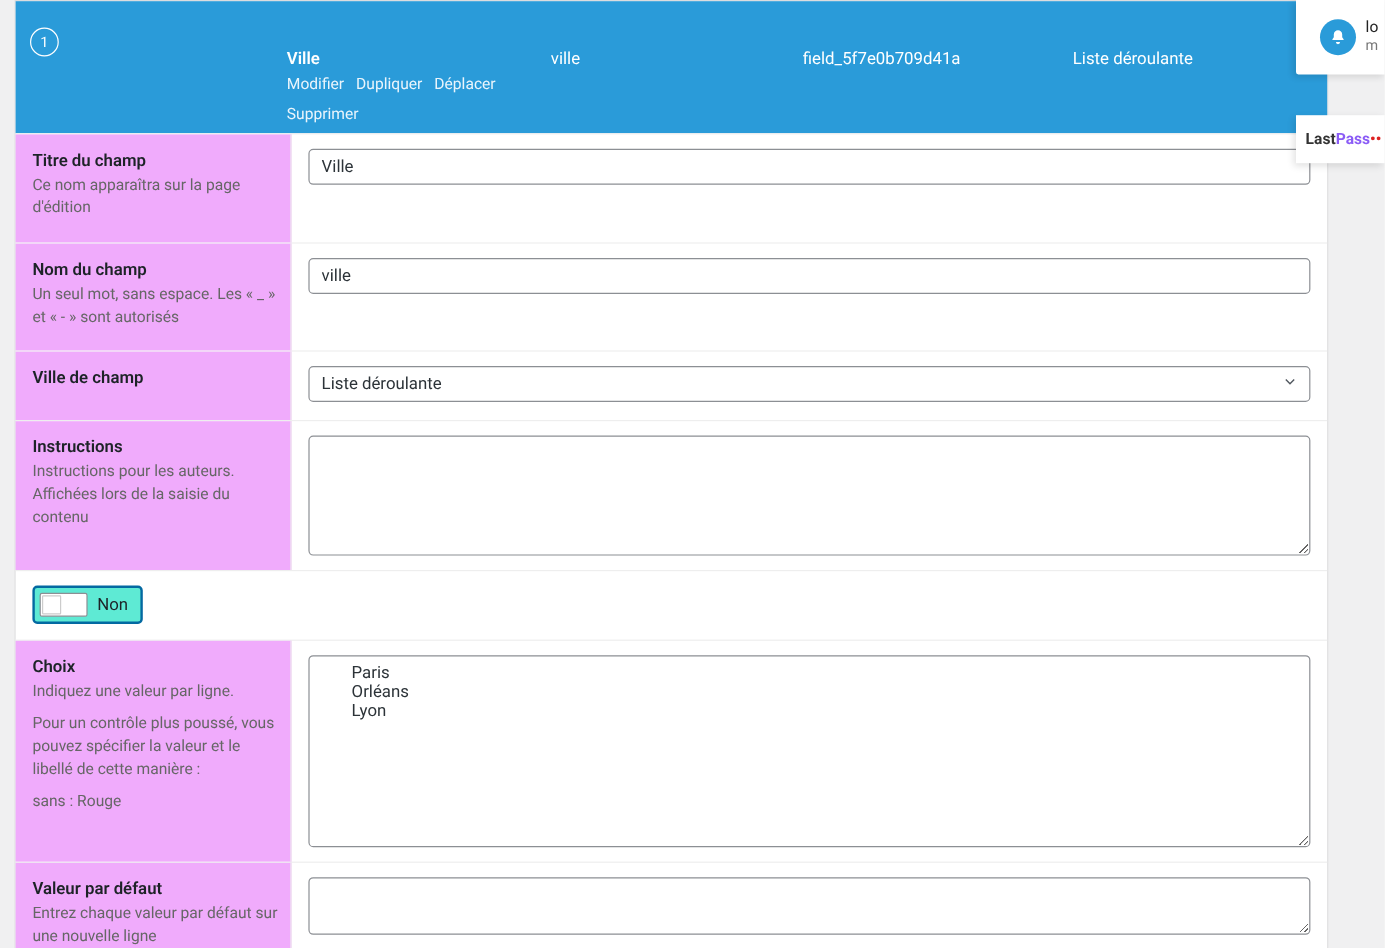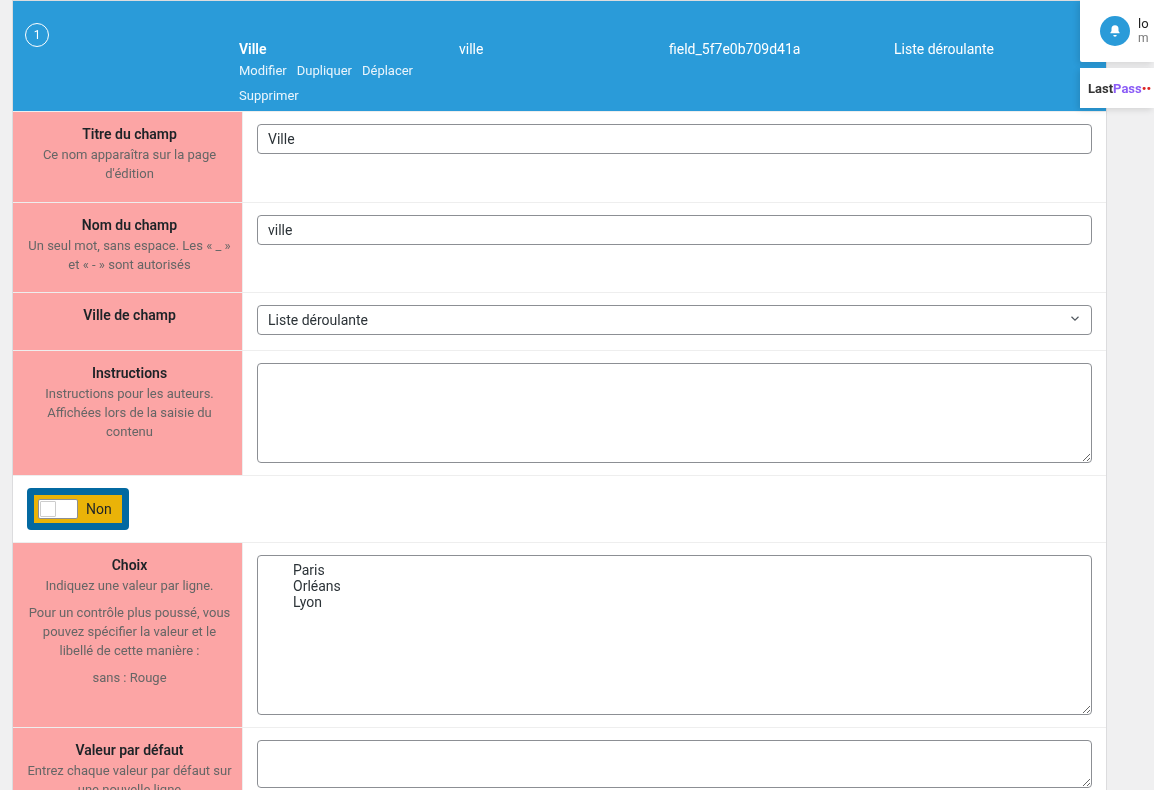--- a/index.html
+++ b/index.html
@@ -82,23 +82,22 @@
     
     .field-row {
       display: flex;
       border-top: 1px solid #eee;
       min-height: 58px;
     }
     .field-row:first-of-type { border-top: none; }
     .field-label {
       width: 230px;
       padding: 14px 10px 18px 14px;
-      background: #fca5a5;
+      background: #f0abfc;
       border-right: 1px solid #eee;
-      text-align: center;
     }
     .field-label label {
       font-weight: 600;
       font-size: 14px;
       color: #1d2327;
       display: block;
       margin-bottom: 4px;
     }
     .field-label .hint {
       font-size: 13px;
@@ -145,24 +144,24 @@
       transform: translateY(-50%);
       pointer-events: none;
       color: #50575e;
     }
 
     
     .toggle-wrap {
       display: flex;
       align-items: center;
       gap: 8px;
-      border: 7px solid #0369a1;
+      border: 2px solid #0369a1;
       border-radius: 4px;
       padding: 4px 10px 4px 4px;
-      background: #eab308;
+      background: #5eead4;
     }
     .toggle {
       width: 40px;
       height: 20px;
       border: 1px solid #8c8f94;
       border-radius: 2px;
       position: relative;
       background: #fff;
       cursor: pointer;
     }
@@ -206,21 +205,21 @@
     .popup-wp .wp-text {
       font-size: 13px;
       color: #222;
       line-height: 1.1;
     }
     .popup-wp .wp-text .t1 { display:block; }
     .popup-wp .wp-text .t2 { display:block; color:#777; font-size:12px; }
 
     .popup-lp {
       position: absolute;
-      top: 68px;
+      top: 96px;
       right: 0;
       width: 74px;
       height: 40px;
       background: #fff;
       box-shadow: -2px 2px 6px rgba(0,0,0,0.12);
       display: flex;
       align-items: center;
       padding: 6px 8px;
       font-size: 13px;
     }

